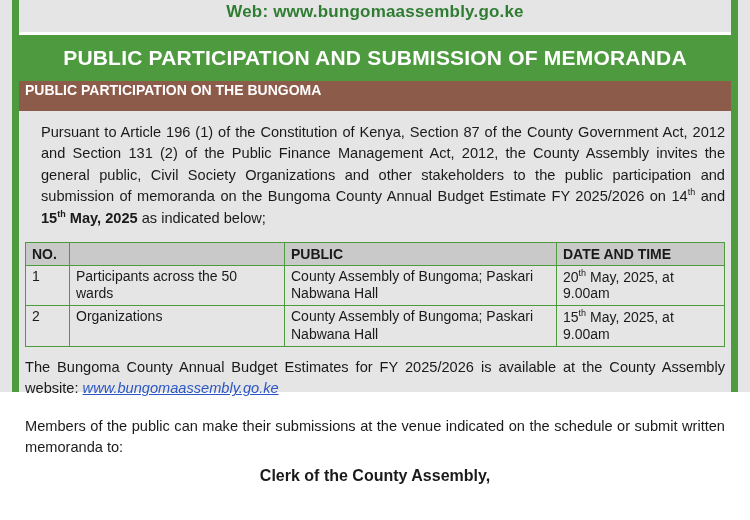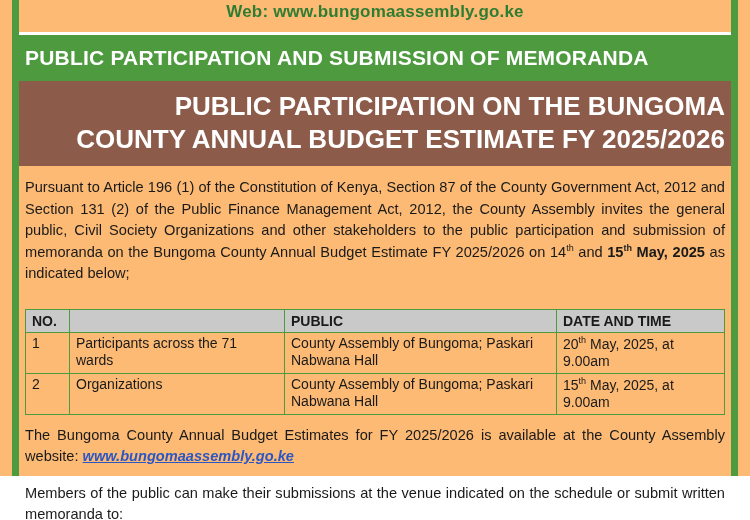--- a/index.html
+++ b/index.html
@@ -9,23 +9,23 @@
   body {
     width: 750px;
     height: 520px;
     background: #ffffff;
     font-family: "Liberation Sans", sans-serif;
     overflow: hidden;
   }
   .page {
     position: relative;
     width: 750px;
-    height: 476px;
+    height: 392px;
     box-sizing: border-box;
-    background: #fdba74;
+    background: #e5e5e5;
   }
   
   .frame-left, .frame-right {
     position: absolute;
     top: 0;
     bottom: 0;
     width: 7px;
     background: #4e9a3f;
   }
   .frame-left { left: 12px; }
@@ -45,52 +45,52 @@
     font-weight: bold;
     font-size: 17px;
     letter-spacing: .2px;
     padding: 2px 0 10px 0;
     font-family: "Liberation Sans", sans-serif;
   }
 
   .green-banner {
     background: #4e9a3f;
     color: #ffffff;
-    text-align: left;
+    text-align: center;
     font-weight: bold;
     font-size: 21px;
     letter-spacing: .2px;
     padding: 11px 6px 12px 6px;
     border-top: 3px solid #ffffff;
     line-height: 1.1;
   }
 
   .brown-banner {
     background: #8d5b4a;
     color: #ffffff;
-    text-align: right;
+    text-align: left;
     font-weight: bold;
-    font-size: 26px;
+    font-size: 14px;
     line-height: 1.25;
-    padding: 9px 6px 11px 6px;
+    padding: 1px 6px 11px 6px;
   }
 
   .body-text {
     color: #1a1a1a;
     font-size: 14.6px;
     line-height: 1.48;
     text-align: justify;
-    margin: 11px 6px 0 6px;
+    margin: 11px 6px 0 22px;
   }
   .body-text sup { font-size: 9px; }
   .bold { font-weight: bold; }
 
   table.schedule {
     width: calc(100% - 12px);
-    margin: 24px 6px 0 6px;
+    margin: 12px 6px 0 6px;
     border-collapse: collapse;
     font-size: 14px;
     color: #1a1a1a;
     table-layout: fixed;
   }
   table.schedule th {
     background: #c9c9c9;
     text-align: left;
     font-weight: bold;
     padding: 3px 6px;
@@ -112,21 +112,21 @@
   .after-table {
     color: #1a1a1a;
     font-size: 14.6px;
     line-height: 1.45;
     margin: 10px 6px 0 6px;
     text-align: justify;
   }
   .link {
     color: #2b56c4;
     font-style: italic;
-    font-weight: bold;
+    font-weight: normal;
     text-decoration: underline;
   }
   .para-gap { margin-top: 16px; }
 
   .clerk {
     text-align: center;
     font-weight: bold;
     font-size: 16px;
     color: #1a1a1a;
     margin: 9px 6px 0 6px;
@@ -141,21 +141,20 @@
   <div class="frame-right"></div>
 
   <div class="content">
 
     <div class="web-line">Web: www.bungomaassembly.go.ke</div>
 
     <div class="green-banner">PUBLIC PARTICIPATION AND SUBMISSION OF MEMORANDA</div>
 
     <div class="brown-banner">
       <div>PUBLIC PARTICIPATION ON THE BUNGOMA</div>
-      <div>COUNTY ANNUAL BUDGET ESTIMATE FY 2025/2026</div>
     </div>
 
     <div class="body-text"><span>Pursuant to Article 196 (1) of the Constitution of Kenya, Section 87 of the County Government Act, 2012 and Section 131 (2) of the Public Finance Management Act, 2012, the County Assembly invites the general public, Civil Society Organizations and other stakeholders to the public participation and submission of memoranda on the Bungoma County Annual Budget Estimate FY 2025/2026 on 14</span><sup>th</sup><span> and </span><span class="bold">15</span><sup class="bold">th</sup><span class="bold"> May, 2025</span><span> as indicated below;</span></div>
 
     <table class="schedule">
       <colgroup>
         <col class="c-no">
         <col class="c-part">
         <col class="c-venue">
         <col class="c-date">
@@ -164,21 +163,21 @@
         <tr>
           <th>NO.</th>
           <th></th>
           <th>PUBLIC</th>
           <th>DATE AND TIME</th>
         </tr>
       </thead>
       <tbody>
         <tr>
           <td>1</td>
-          <td>Participants across the 71 wards</td>
+          <td>Participants across the 50 wards</td>
           <td>County Assembly of Bungoma; Paskari Nabwana Hall</td>
           <td><span>20</span><sup>th</sup><span> May, 2025, at 9.00am</span></td>
         </tr>
         <tr>
           <td>2</td>
           <td>Organizations</td>
           <td>County Assembly of Bungoma; Paskari Nabwana Hall</td>
           <td><span>15</span><sup>th</sup><span> May, 2025, at 9.00am</span></td>
         </tr>
       </tbody>

